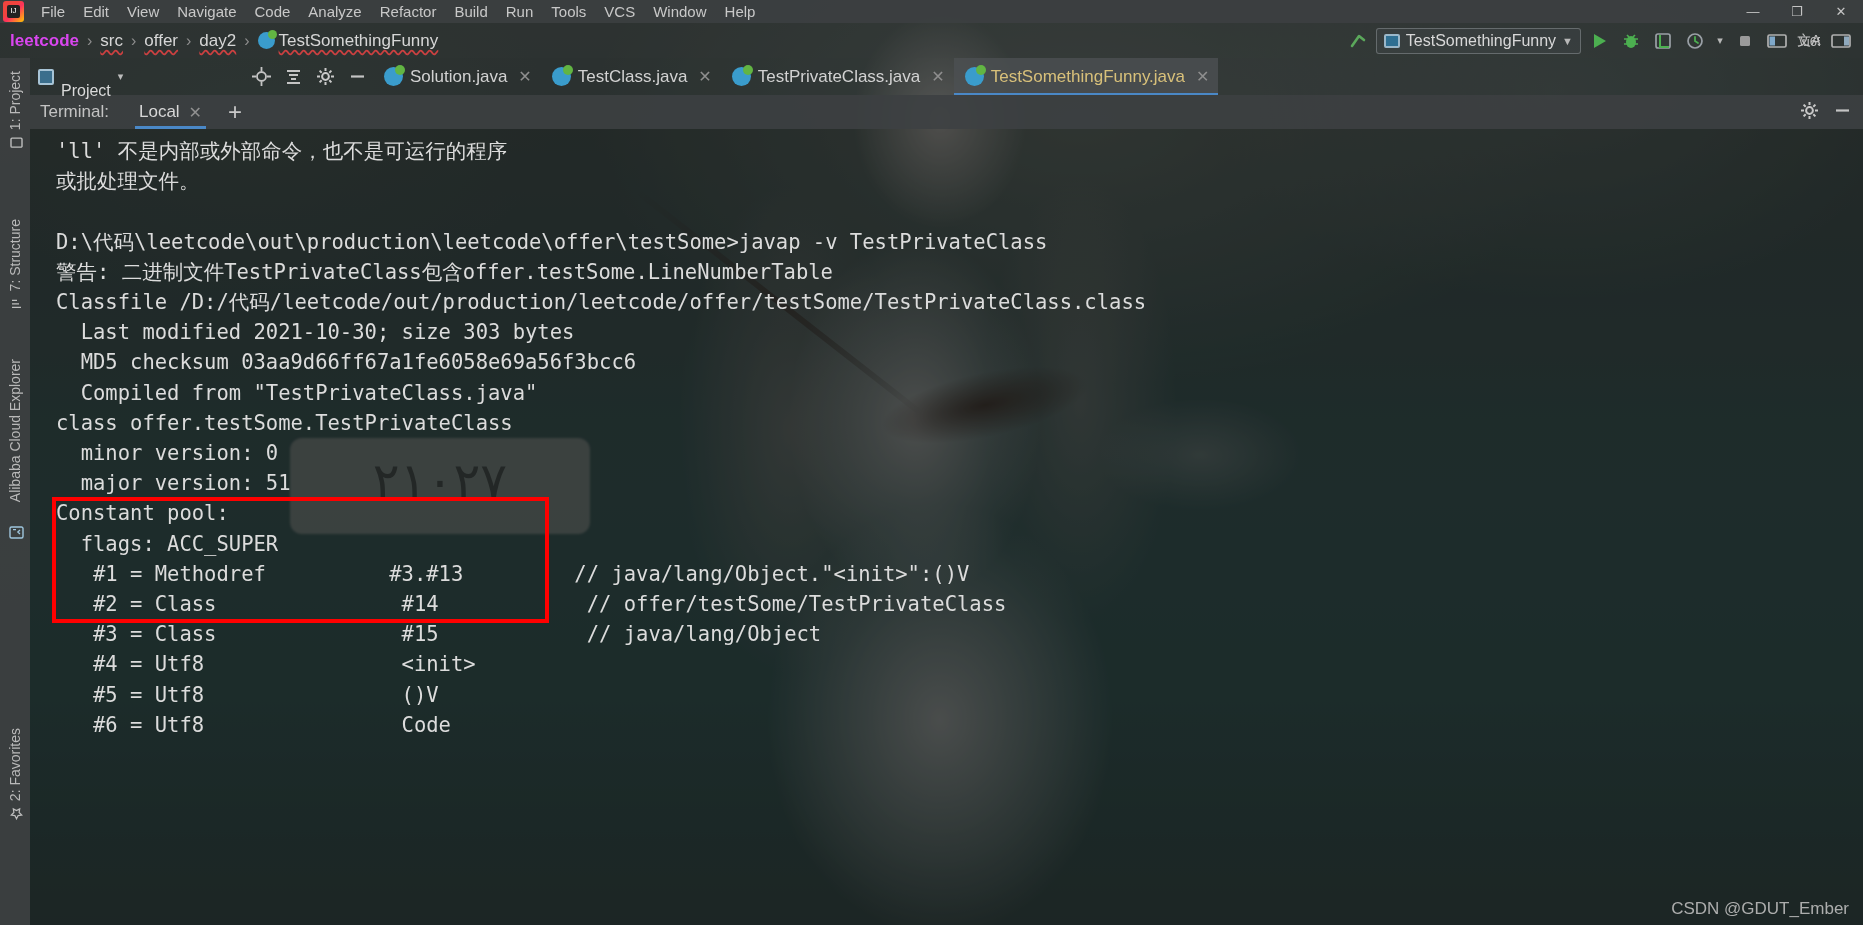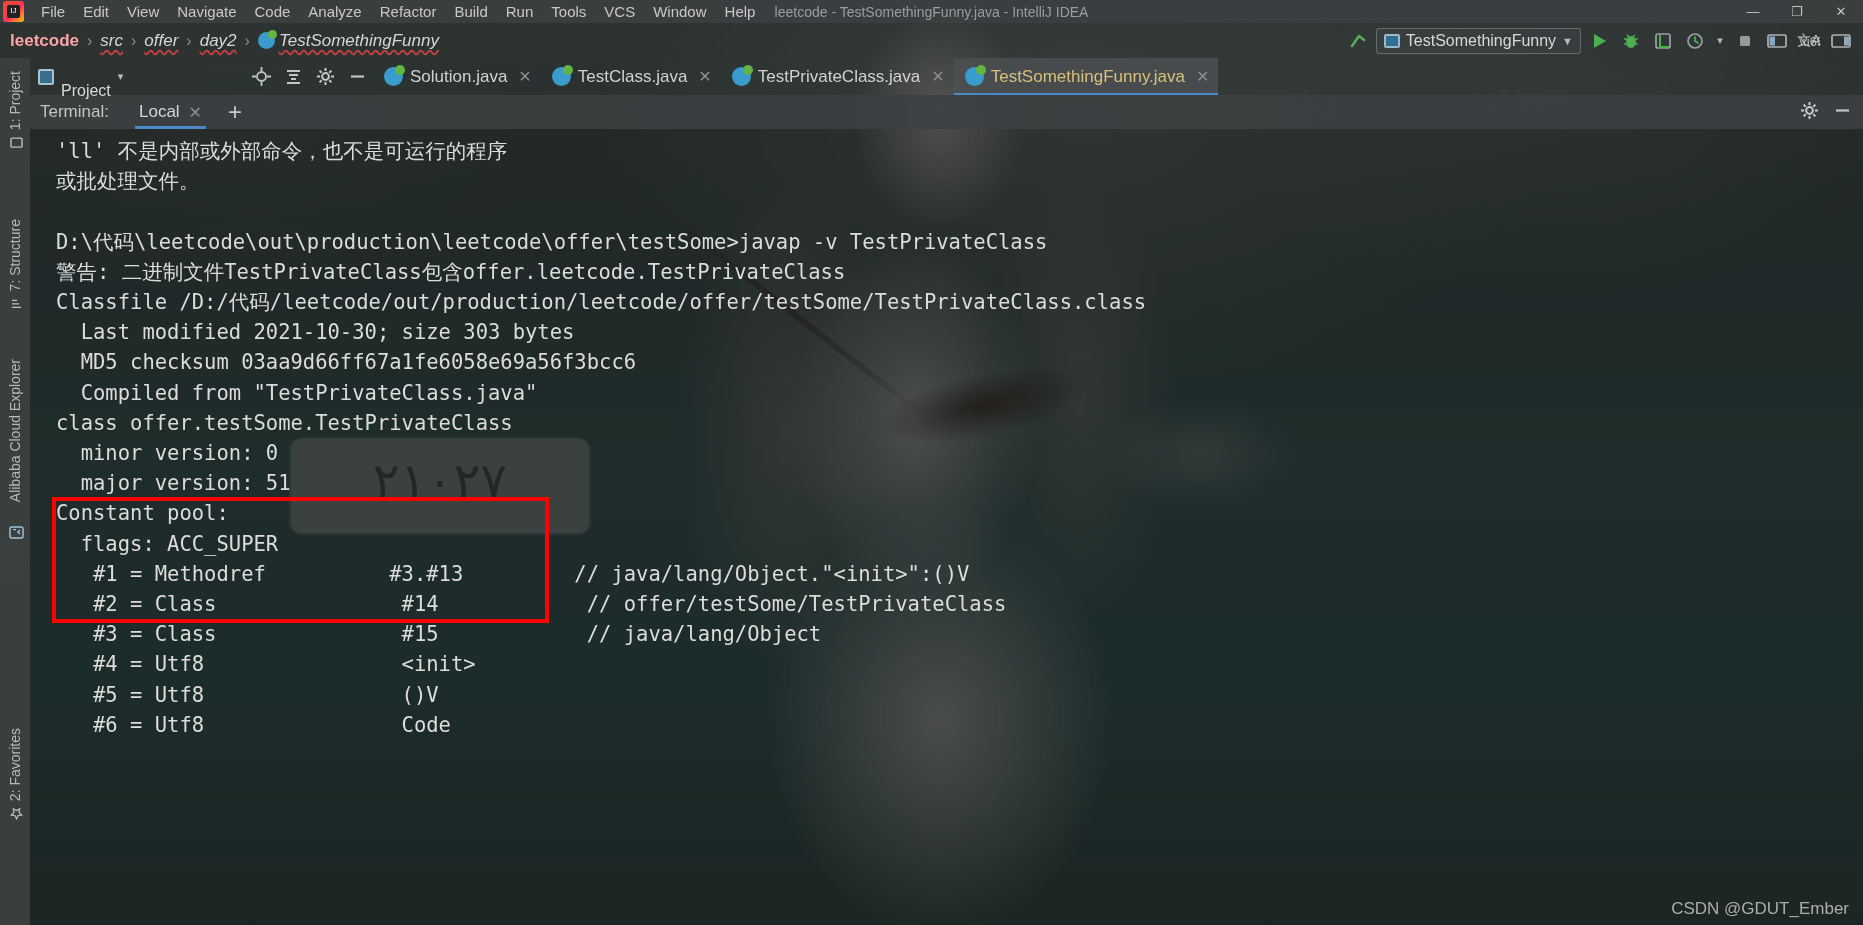--- a/index.html
+++ b/index.html
@@ -112,22 +112,22 @@
   .win-btn { width:44px; height:23px; text-align:center; line-height:23px; color:#c4c4c4; font-size:13px; }
 
   
   #navbar {
     position:absolute; left:0; top:23px; width:1863px; height:35px;
     display:flex; align-items:center; z-index:18;
     background: rgba(50,53,55,0.35);
   }
   #crumbs { display:flex; align-items:center; padding-left:10px; font-size:17px; }
   .crumb { color:#d6d6d6; white-space:nowrap; position:relative; }
-  .crumb.bold { font-weight:bold; color:#fca5a5; }
-  .crumb.squig { text-decoration: underline wavy #cc4040; text-underline-offset:4px;font-style:italic; }
+  .crumb.bold { font-weight:bold; color:#d946ef; }
+  .crumb.squig { text-decoration: underline wavy #cc4040; text-underline-offset:4px; }
   .crumb-sep { color:#8d8d8d; margin:0 8px; font-size:16px; }
   .crumb-icon {
     display:inline-block; width:17px; height:17px; border-radius:50%;
     background:#3a9ccc; margin-right:4px; vertical-align:-3px; position:relative;
   }
   .crumb-icon:after{
     content:""; position:absolute; right:-2px; top:-2px; width:9px; height:9px;
     border-radius:50%; background:#62b543;
   }
 
@@ -257,21 +257,20 @@
     <div class="menu-item">Code</div>
     <div class="menu-item">Analyze</div>
     <div class="menu-item">Refactor</div>
     <div class="menu-item">Build</div>
     <div class="menu-item">Run</div>
     <div class="menu-item">Tools</div>
     <div class="menu-item">VCS</div>
     <div class="menu-item">Window</div>
     <div class="menu-item">Help</div>
 
-    <div id="win-title">leetcode - TestSomethingFunny.java - IntelliJ IDEA</div>
 
     <div id="win-btns">
       <div class="win-btn">—</div>
       <div class="win-btn">❐</div>
       <div class="win-btn close">✕</div>
     </div>
   </div>
 
   <div id="navbar">
     <div id="crumbs">
@@ -465,21 +464,21 @@
             </svg>
         </span>
       </div>
     </div>
 
     <div id="termbody">
       <div class="tline">'ll' 不是内部或外部命令，也不是可运行的程序</div>
       <div class="tline">或批处理文件。</div>
       <div class="tline blank"></div>
       <div class="tline">D:\代码\leetcode\out\production\leetcode\offer\testSome&gt;javap -v TestPrivateClass</div>
-      <div class="tline">警告: 二进制文件TestPrivateClass包含offer.leetcode.TestPrivateClass</div>
+      <div class="tline">警告: 二进制文件TestPrivateClass包含offer.testSome.LineNumberTable</div>
       <div class="tline">Classfile /D:/代码/leetcode/out/production/leetcode/offer/testSome/TestPrivateClass.class</div>
       <div class="tline">  Last modified 2021-10-30; size 303 bytes</div>
       <div class="tline">  MD5 checksum 03aa9d66ff67a1fe6058e69a56f3bcc6</div>
       <div class="tline">  Compiled from "TestPrivateClass.java"</div>
       <div class="tline">class offer.testSome.TestPrivateClass</div>
       <div class="tline">  minor version: 0</div>
       <div class="tline">  major version: 51</div>
       <div class="tline">Constant pool:</div>
       <div class="tline">  flags: ACC_SUPER</div>
       <div class="tline">   #1 = Methodref          #3.#13         // java/lang/Object."&lt;init&gt;":()V</div>

